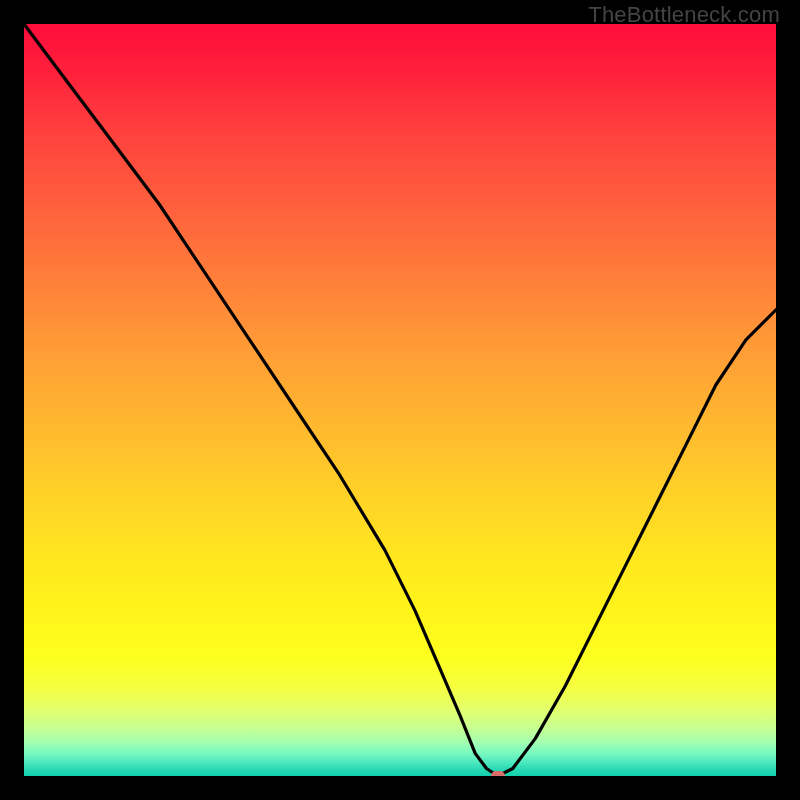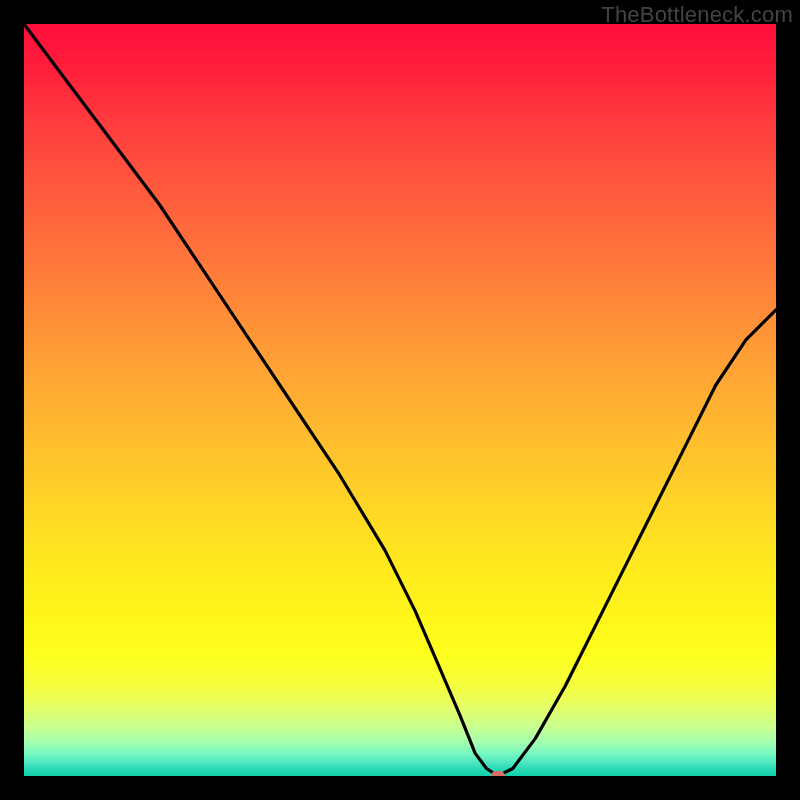--- a/index.html
+++ b/index.html
@@ -13,21 +13,21 @@
   }
   .frame {
     position: relative;
     width: 800px;
     height: 800px;
     background: #000;
   }
   .watermark {
     position: absolute;
     top: 2px;
-    right: 7px;
+    right: 20px;
     color: #444;
     font-size: 22px;
     font-weight: 500;
     letter-spacing: 0.2px;
     z-index: 10;
     user-select: none;
   }
   .plot-area {
     position: absolute;
     left: 24px;

